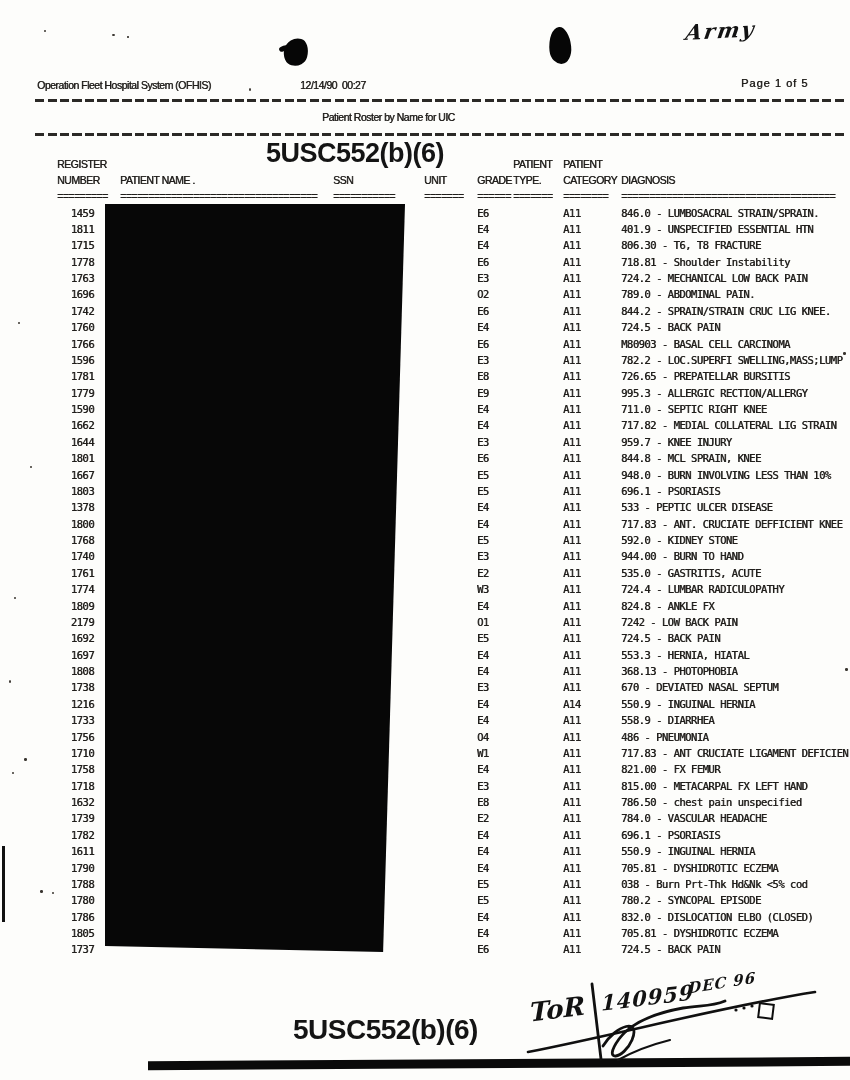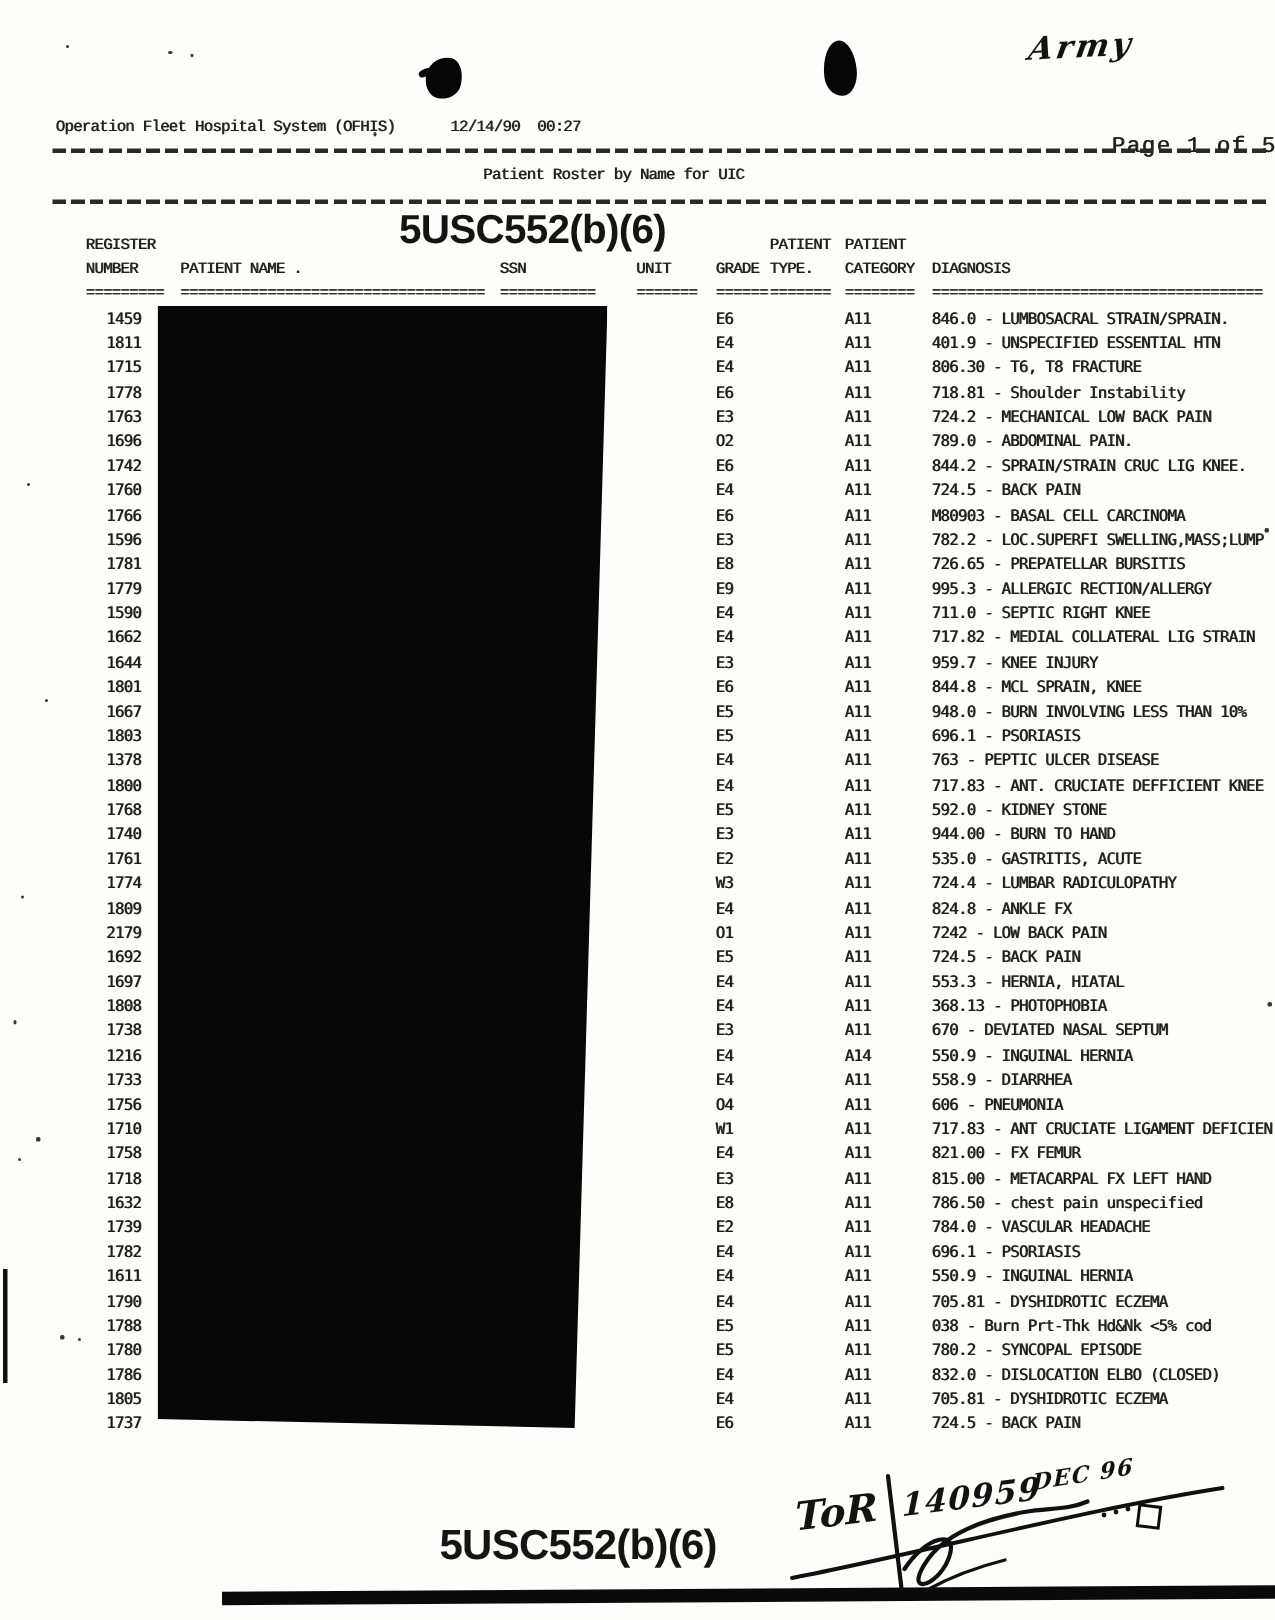--- a/index.html
+++ b/index.html
@@ -3,21 +3,21 @@
 <meta charset="utf-8">
 <style>
   html,body{margin:0;padding:0;}
   .page{
     position:relative; width:850px; height:1080px;
     background:#fdfdfb; overflow:hidden;
     font-family:"DejaVu Sans Mono", monospace;
     color:#201e1b;
   }
   .mono{
-    font-family:Liberation Mono, monospace;
+    font-family:Liberation Sans, sans-serif;
     font-size:10.5px; letter-spacing:-0.5px;
     text-shadow:0.5px 0 0 rgba(25,22,20,.85);
     white-space:pre;
   }
   .abs{position:absolute;}
   
   .dash-rule{
     position:absolute; height:2.6px;
     background:repeating-linear-gradient(90deg,#2b2926 0 9px, rgba(0,0,0,0) 9px 12.5px);
   }
@@ -92,21 +92,21 @@
   <div class="speck" style="left:845px;top:668px;width:2.5px;height:2.5px;"></div>
 
   <div class="blob" style="left:284px;top:38px;width:24px;height:28px;border-radius:58% 42% 55% 45% / 50% 58% 42% 50%;transform:rotate(14deg);"></div>
   <div class="blob" style="left:279px;top:46px;width:9px;height:5px;border-radius:40%;transform:rotate(-25deg);"></div>
   <div class="blob" style="left:549px;top:27px;width:22px;height:37px;border-radius:54% 46% 48% 52% / 62% 55% 45% 38%;transform:rotate(-6deg);"></div>
 
   <span class="hand hw-army">Army</span>
 
   <span class="mono abs" style="left:37px;top:79px;">Operation Fleet Hospital System (OFHIS)</span>
   <span class="mono abs" style="left:300px;top:79px;">12/14/90  00:27</span>
-  <span class="mono abs" style="left:741px;top:77px;font-size:15px;letter-spacing:1px;margin-top:12px;">Page 1 of 5</span>
+  <span class="mono abs" style="left:741px;top:77px;font-size:11px;letter-spacing:1px;">Page 1 of 5</span>
 
   <div class="dash-rule" style="left:35px;top:99px;width:812px;"></div>
 
   <span class="mono abs" style="left:322px;top:111px;">Patient Roster by Name for UIC</span>
 
   <div class="dash-rule" style="left:35px;top:133px;width:812px;"></div>
 
   <span class="stamp" style="left:266px;top:138px;">5USC552(b)(6)</span>
 
   <span class="mono abs" style="left:57px;top:158px;">REGISTER</span>
@@ -237,21 +237,21 @@
       <div class="trow">
         <span class="c-reg">1803</span>
         <span class="c-grade">E5</span>
         <span class="c-cat">A11</span>
         <span class="c-diag">696.1 - PSORIASIS</span>
       </div>
       <div class="trow">
         <span class="c-reg">1378</span>
         <span class="c-grade">E4</span>
         <span class="c-cat">A11</span>
-        <span class="c-diag">763 - PEPTIC ULCER DISEASE</span>
+        <span class="c-diag">533 - PEPTIC ULCER DISEASE</span>
       </div>
       <div class="trow">
         <span class="c-reg">1800</span>
         <span class="c-grade">E4</span>
         <span class="c-cat">A11</span>
         <span class="c-diag">717.83 - ANT. CRUCIATE DEFFICIENT KNEE</span>
       </div>
       <div class="trow">
         <span class="c-reg">1768</span>
         <span class="c-grade">E5</span>
@@ -321,21 +321,21 @@
       <div class="trow">
         <span class="c-reg">1733</span>
         <span class="c-grade">E4</span>
         <span class="c-cat">A11</span>
         <span class="c-diag">558.9 - DIARRHEA</span>
       </div>
       <div class="trow">
         <span class="c-reg">1756</span>
         <span class="c-grade">O4</span>
         <span class="c-cat">A11</span>
-        <span class="c-diag">606 - PNEUMONIA</span>
+        <span class="c-diag">486 - PNEUMONIA</span>
       </div>
       <div class="trow">
         <span class="c-reg">1710</span>
         <span class="c-grade">W1</span>
         <span class="c-cat">A11</span>
         <span class="c-diag">717.83 - ANT CRUCIATE LIGAMENT DEFICIEN</span>
       </div>
       <div class="trow">
         <span class="c-reg">1758</span>
         <span class="c-grade">E4</span>

